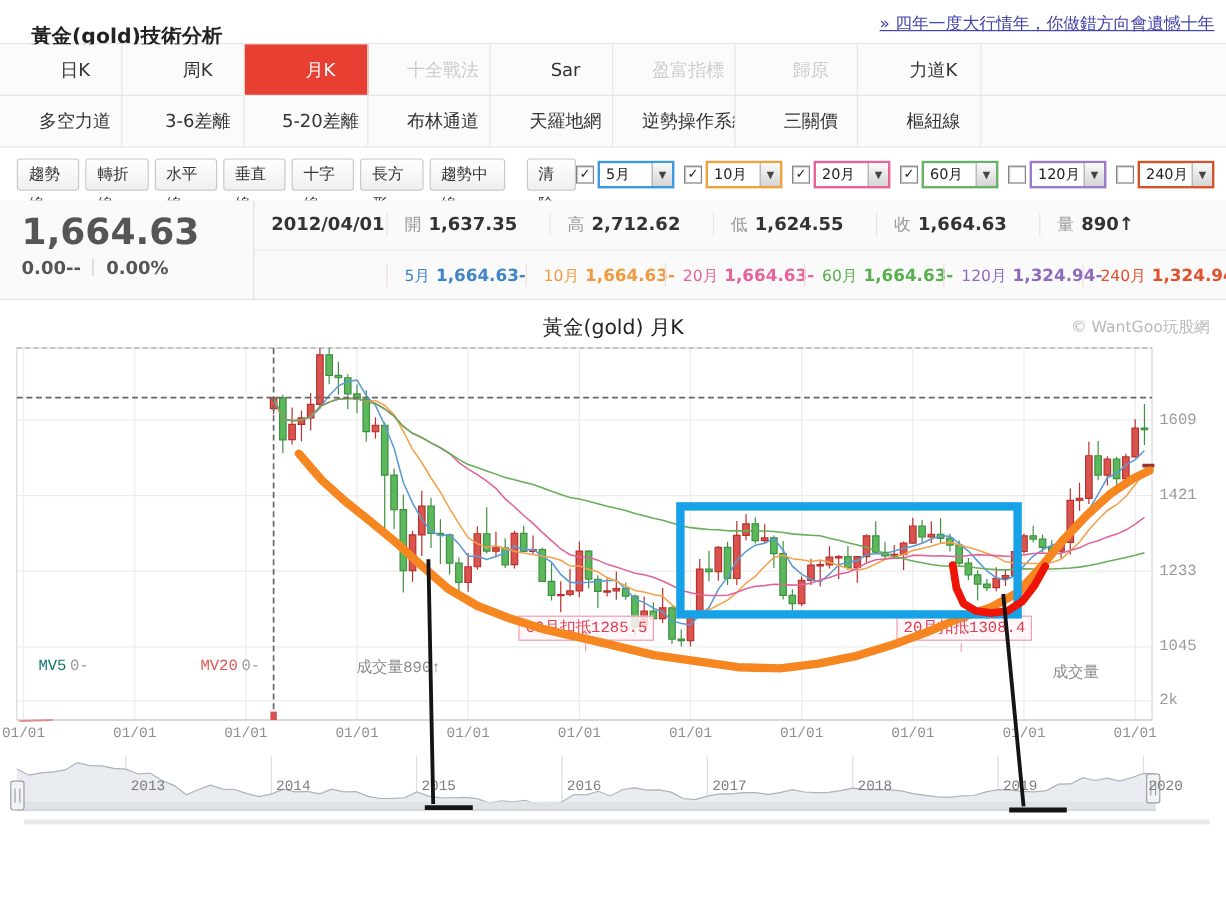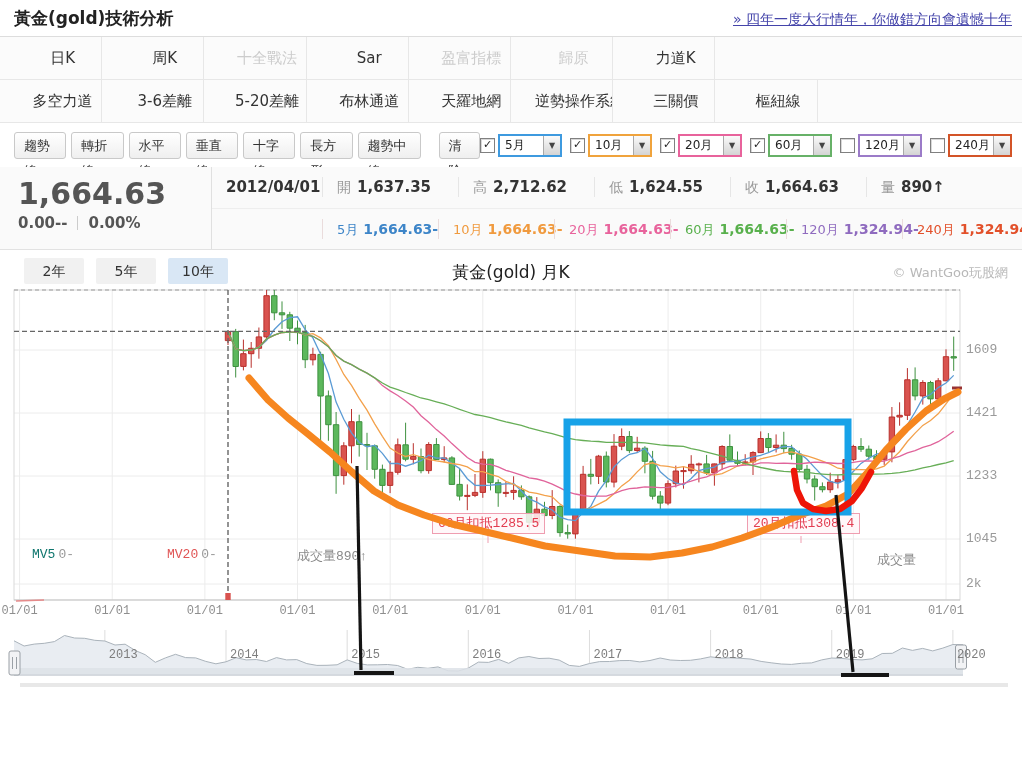--- a/index.html
+++ b/index.html
@@ -1,20 +1,20 @@
 <!DOCTYPE html>
 <html><head>
 <meta charset="utf-8">
 <style>
   html,body{margin:0;padding:0;background:#fff;}
   .page{position:relative;width:1022px;height:766px;background:#fff;overflow:hidden;
         font-family:"DejaVu Sans","Liberation Sans",sans-serif;color:#333;}
   
   .hdr{position:absolute;top:0;left:0;right:0;height:36px;border-bottom:1px solid #ddd;}
-  .hdr h1{position:absolute;left:14px;top:7px;margin:0;font-size:17px;font-weight:bold;color:#222;}
+  .hdr h1{position:absolute;left:14px;top:7px;margin:12px;font-size:17px;font-weight:bold;color:#222;}
   .headline{position:absolute;right:10px;top:11px;font-size:14px;color:#4444aa;text-decoration:underline;cursor:pointer;}
   
   .tabrow{position:absolute;left:0;right:0;display:flex;background:#fbfbfb;border-bottom:1px solid #e7e7e7;}
   .tabrow1{top:37px;height:42px;}
   .tabrow2{top:80px;height:42px;}
   .tab{flex:0 0 102.2px;box-sizing:border-box;text-align:center;line-height:42px;font-size:15px;color:#333;
        border-right:1px solid #e7e7e7;cursor:pointer;white-space:nowrap;overflow:hidden;padding-left:24px;}
   .tab.active{background:#e74033;color:#fff;}
   .tab.disabled{color:#ccc;}
   
@@ -78,20 +78,21 @@
 <div class="page">
 
   <div class="hdr">
     <h1>黃金(gold)技術分析</h1>
     <a class="headline">» 四年一度大行情年，你做錯方向會遺憾十年</a>
   </div>
 
   <div class="tabrow tabrow1" id="tabrow1">
       <div class="tab">日K</div>
       <div class="tab">周K</div>
+      <div class="tab active">月K</div>
       <div class="tab disabled">十全戰法</div>
       <div class="tab">Sar</div>
       <div class="tab disabled">盈富指標</div>
       <div class="tab disabled">歸原</div>
       <div class="tab">力道K</div>
     </div>
   <div class="tabrow tabrow2" id="tabrow2">
       <div class="tab">多空力道</div>
       <div class="tab">3-6差離</div>
       <div class="tab">5-20差離</div>
@@ -183,25 +184,20 @@
           <div class="macell"><span class="malabel" style="color: rgb(240, 154, 62);">10月</span><span class="maval" style="color: rgb(240, 154, 62);">1,664.63-</span></div>
           <div class="macell"><span class="malabel" style="color: rgb(232, 99, 156);">20月</span><span class="maval" style="color: rgb(232, 99, 156);">1,664.63-</span></div>
           <div class="macell"><span class="malabel" style="color: rgb(88, 176, 76);">60月</span><span class="maval" style="color: rgb(88, 176, 76);">1,664.63-</span></div>
           <div class="macell"><span class="malabel" style="color: rgb(143, 107, 191);">120月</span><span class="maval" style="color: rgb(143, 107, 191);">1,324.94-</span></div>
           <div class="macell"><span class="malabel" style="color: rgb(226, 80, 42);">240月</span><span class="maval" style="color: rgb(226, 80, 42);">1,324.94-</span></div>
         </div>
     </div>
   </div>
 
   <div class="chartbox" id="chartbox">
-    <div class="rangebtns" id="range-btns">
-        <div class="rbtn">2年</div>
-        <div class="rbtn">5年</div>
-        <div class="rbtn active">10年</div>
-      </div>
     <div class="charttitle">黃金(gold) 月K</div>
     <div class="copyright">© WantGoo玩股網</div>
 
     <svg id="chart-svg" class="lsvg" viewBox="0 250 1022 516">
         <line x1="19.6" y1="290" x2="19.6" y2="600" stroke="#ececec"></line>
         <line x1="112.24000000000001" y1="290" x2="112.24000000000001" y2="600" stroke="#ececec"></line>
         <line x1="204.88" y1="290" x2="204.88" y2="600" stroke="#ececec"></line>
         <line x1="297.52000000000004" y1="290" x2="297.52000000000004" y2="600" stroke="#ececec"></line>
         <line x1="390.16" y1="290" x2="390.16" y2="600" stroke="#ececec"></line>
         <line x1="482.8" y1="290" x2="482.8" y2="600" stroke="#ececec"></line>

